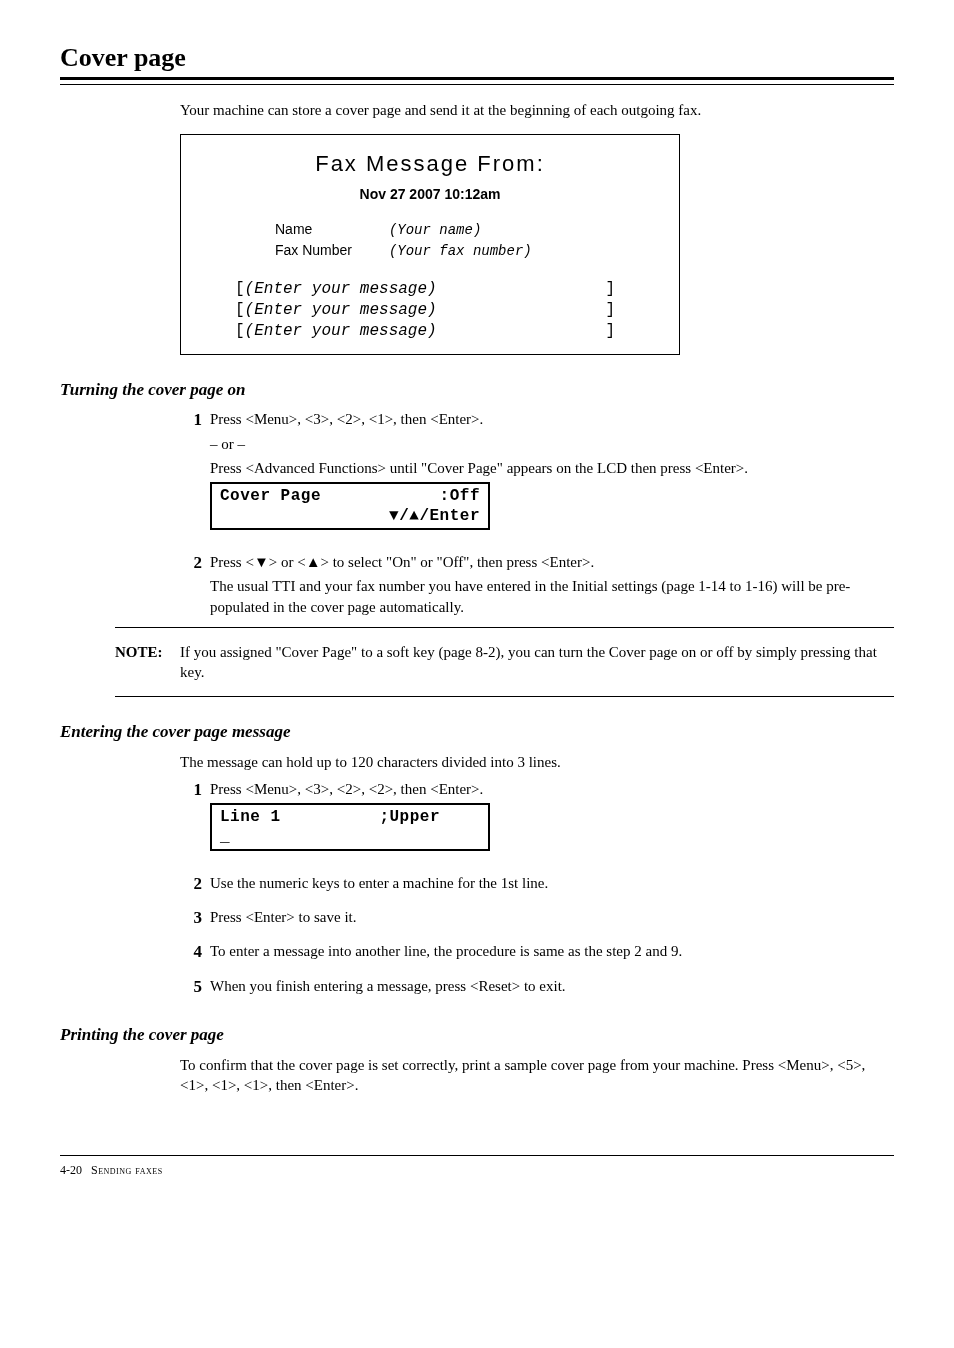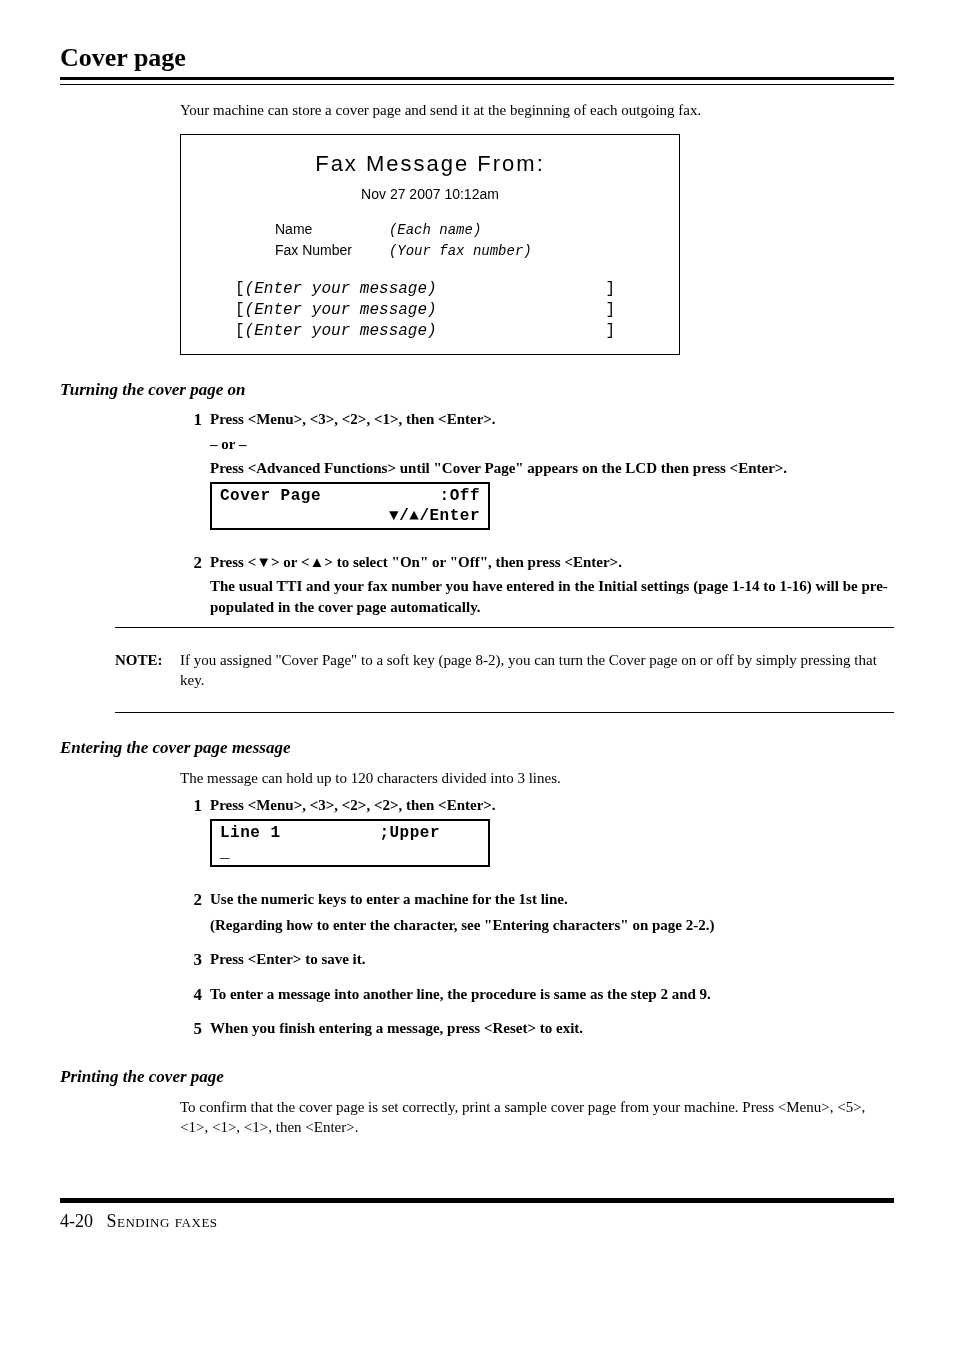--- a/index.html
+++ b/index.html
@@ -42,20 +42,21 @@
     letter-spacing: 2px;
     text-align: center;
     margin-bottom: 6px;
     font-weight: normal;
   }
   .fax-date {
     font-family: Arial, Helvetica, sans-serif;
     font-size: 14px;
     text-align: center;
     margin-bottom: 16px;
+    font-weight: bold;
   }
   .fax-info {
     margin-left: 70px;
     font-family: Arial, Helvetica, sans-serif;
     font-size: 14px;
     margin-bottom: 18px;
   }
   .fax-info-row { line-height: 1.4; }
   .fax-label { display: inline-block; width: 110px; }
   .fax-value {
@@ -93,74 +94,74 @@
   .step + .step { margin-top: 10px; }
   .step-num {
     font-weight: bold;
     font-size: 17px;
     width: 22px;
     flex-shrink: 0;
     text-align: right;
     margin-right: 8px;
   }
   .step-body { flex: 1; }
-  .step-body p { margin: 0 0 4px 0; font-weight: bold; }
+  .step-body p { margin: 0 0 4px 0; }
   .lcd {
     font-family: "Courier New", monospace;
     font-weight: bold;
     font-size: 16px;
     border: 2px solid #000;
     padding: 2px 8px;
     width: 260px;
     line-height: 1.25;
     margin: 4px 0 12px 0;
     letter-spacing: 0.5px;
   }
   .lcd-row { display: flex; justify-content: space-between; }
   .note-block {
     margin: 6px 0 0 55px;
     border-top: 1px solid #000;
     border-bottom: 1px solid #000;
-    padding: 22px 0;
+    padding: 14px 0;
     display: flex;
   }
   .note-label {
     font-weight: bold;
     width: 65px;
     flex-shrink: 0;
   }
   .note-body { flex: 1; }
   .plain-block {
     margin-left: 120px;
     margin-bottom: 6px;
   }
   .footer {
     margin-top: 60px;
-    border-top: 5px solid #000000;
+    border-top: 1px solid #000000;
     padding-top: 6px;
-    font-size: 18px;
+    font-size: 12px;
   }
   .footer .pg { display: inline; }
   .footer .sc { font-variant: small-caps; letter-spacing: 0.5px; }
 </style>
 </head>
 <body>
 
 <h1 class="section-title">Cover page</h1>
 <hr class="section-rule">
 
 <p class="intro">Your machine can store a cover page and send it at the beginning of each outgoing fax.</p>
 
 <div class="fax-box">
   <div class="fax-heading">Fax Message From:</div>
   <div class="fax-date">Nov 27 2007 10:12am</div>
   <div class="fax-info">
     <div class="fax-info-row">
       <span class="fax-label">Name</span>
-      <span class="fax-value">(Each name)</span>
+      <span class="fax-value">(Your name)</span>
     </div>
     <div class="fax-info-row">
       <span class="fax-label">Fax Number</span>
       <span class="fax-value">(Your fax number)</span>
     </div>
   </div>
   <div class="fax-msg-line">
     <span><span class="br-l">[</span><span>(Enter your message)</span></span>
       <span class="br-r">]</span>
   </div>
@@ -226,21 +227,20 @@
             <span>_</span>
             <span></span>
           </div>
       </div>
     </div>
   </div>
   <div class="step">
     <div class="step-num">2</div>
     <div class="step-body">
       <p>Use the numeric keys to enter a machine for the 1st line.</p>
-      <p style="margin-top:6px">(Regarding how to enter the character, see "Entering characters" on page 2-2.)</p>
     </div>
   </div>
   <div class="step">
     <div class="step-num">3</div>
     <div class="step-body">
       <p>Press &lt;Enter&gt; to save it.</p>
     </div>
   </div>
   <div class="step">
     <div class="step-num">4</div>

